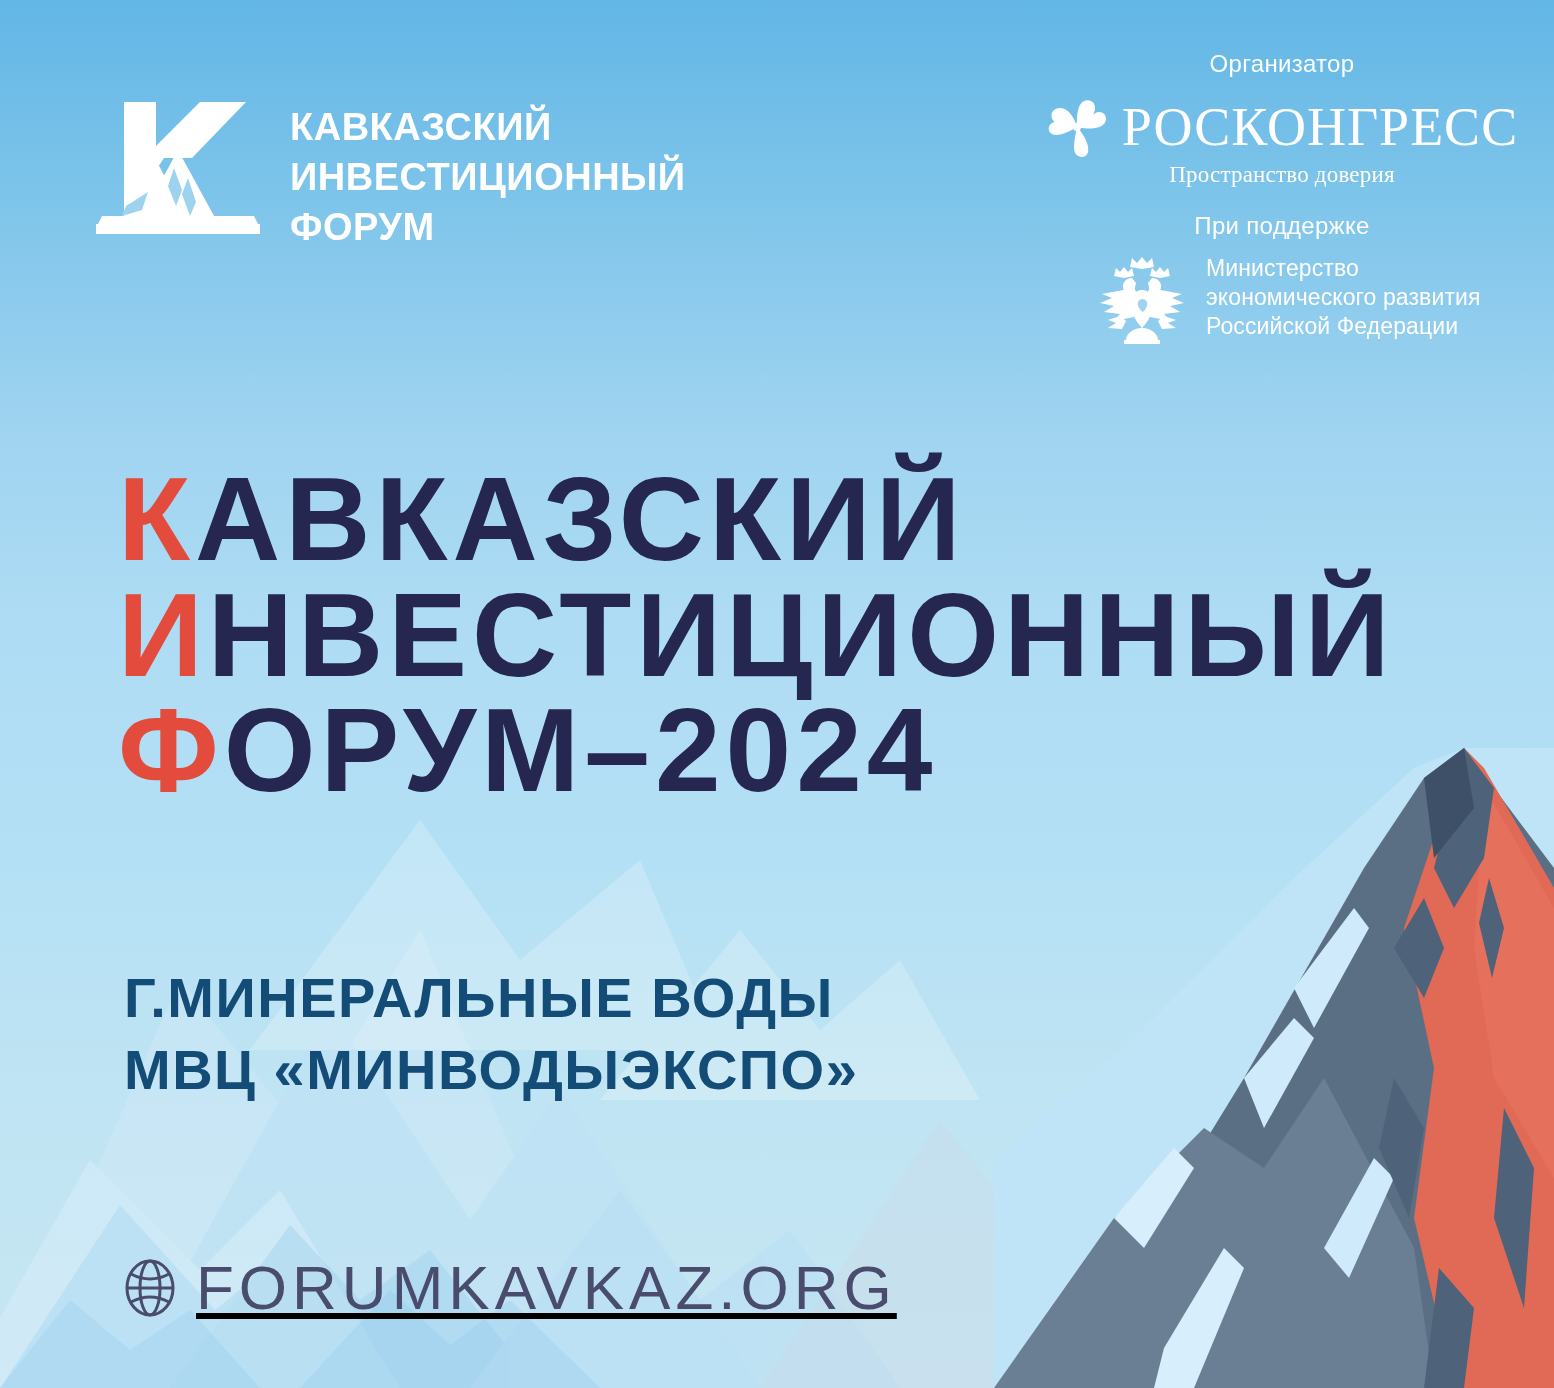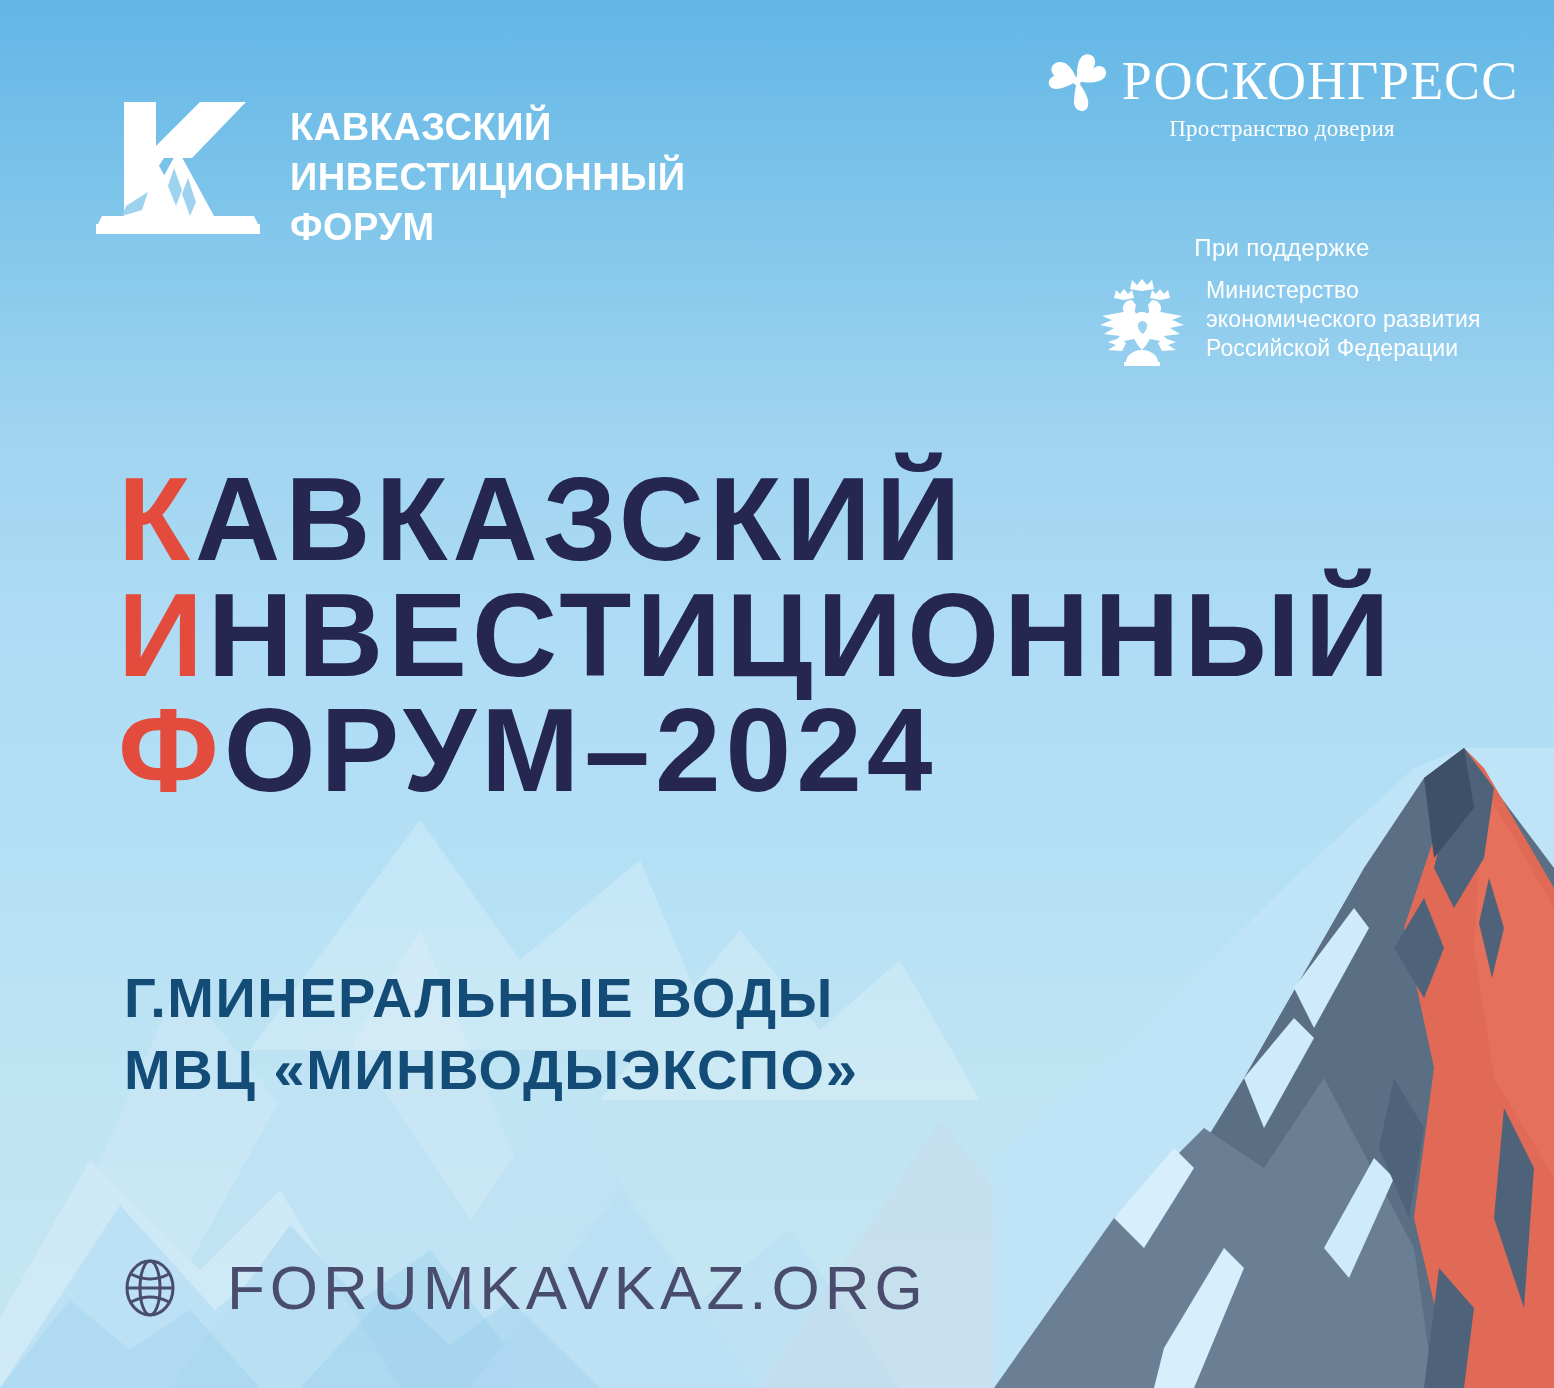--- a/index.html
+++ b/index.html
@@ -89,21 +89,21 @@
     font-family: "Liberation Serif", serif;
     color: #ffffff;
     font-size: 23px;
     margin-top: 4px;
     letter-spacing: 0.2px;
   }
 
   .support-block {
     position: absolute;
     right: 62px;
-    top: 234px;
+    top: 212px;
     width: 420px;
   }
   .support-caption {
     color: #ffffff;
     font-size: 24px;
     letter-spacing: 0.3px;
     text-align: center;
     margin-bottom: 14px;
   }
   .support-row {
@@ -161,21 +161,22 @@
   }
   .venue .ln { display: block; white-space: nowrap; }
 
   
   .website {
     position: absolute;
     left: 120px;
     top: 1252px;
     display: flex;
     align-items: center;
-    gap: 47px;
+    gap: 16px;
+    text-decoration: underline;
   }
   .globe { width: 60px; height: 60px; flex: none; }
   .website-url {
     color: #4a4c6e;
     font-size: 62px;
     letter-spacing: 5px;
     font-weight: normal;
     white-space: nowrap;
   }
 
@@ -238,20 +239,21 @@
         <path fill="#9ed3f0" d="M78 70 L86 92 L80 108 L72 88 Z"></path>
         <path fill="#9ed3f0" d="M92 80 L100 104 L94 118 L86 96 Z"></path>
         <path fill="#9ed3f0" d="M30 108 L52 94 L46 112 L26 118 Z"></path>
       </svg>
       <div class="brand-text">КАВКАЗСКИЙ
 ИНВЕСТИЦИОННЫЙ
 ФОРУМ</div>
     </div>
 
     <div class="org-block">
+      <div class="org-caption">Организатор</div>
       <div class="org-logo-row">
         <svg class="pinwheel" viewBox="0 0 62 62" aria-hidden="true">
           <g fill="#ffffff">
             <path d="M31 31 C31 31 26 12 14 12 C4 12 2 24 12 28 C20 31 31 31 31 31 Z"></path>
             <path d="M31 31 C31 31 49 24 49 12 C49 3 37 1 33 11 C30 19 31 31 31 31 Z"></path>
             <path d="M31 31 C31 31 50 36 58 28 C64 21 56 12 48 18 C41 23 31 31 31 31 Z"></path>
             <path d="M31 31 C31 31 44 45 42 56 C40 64 28 62 28 52 C28 43 31 31 31 31 Z"></path>
             <path d="M31 31 C31 31 14 42 6 38 C-1 34 4 24 13 26 C22 28 31 31 31 31 Z"></path>
           </g>
           <circle cx="31" cy="31" r="4" fill="#ffffff"></circle>

